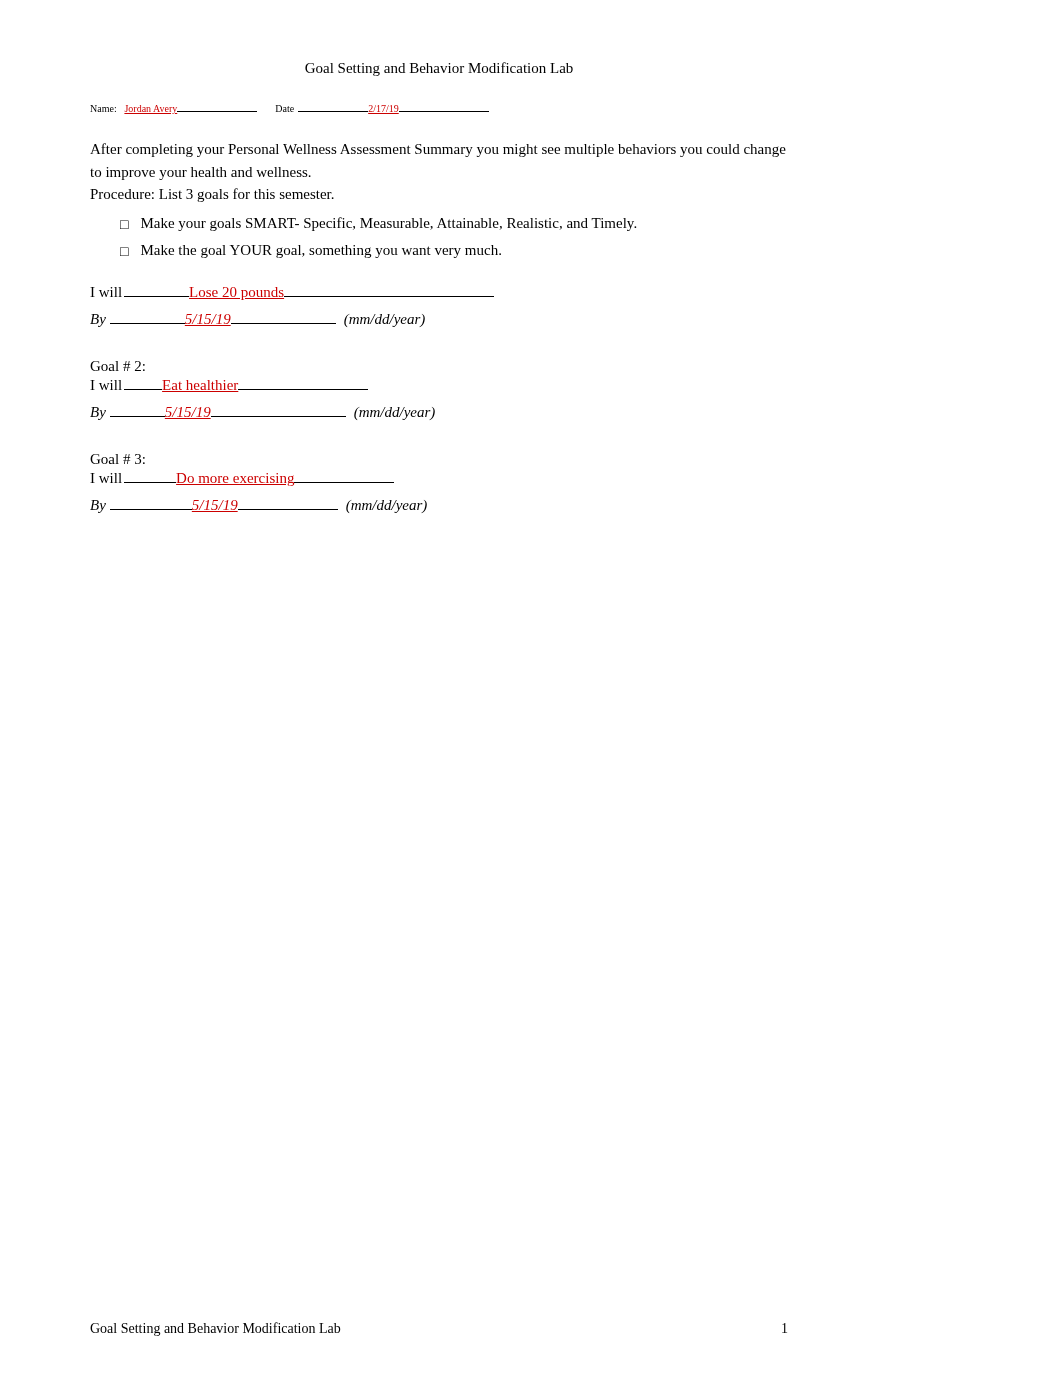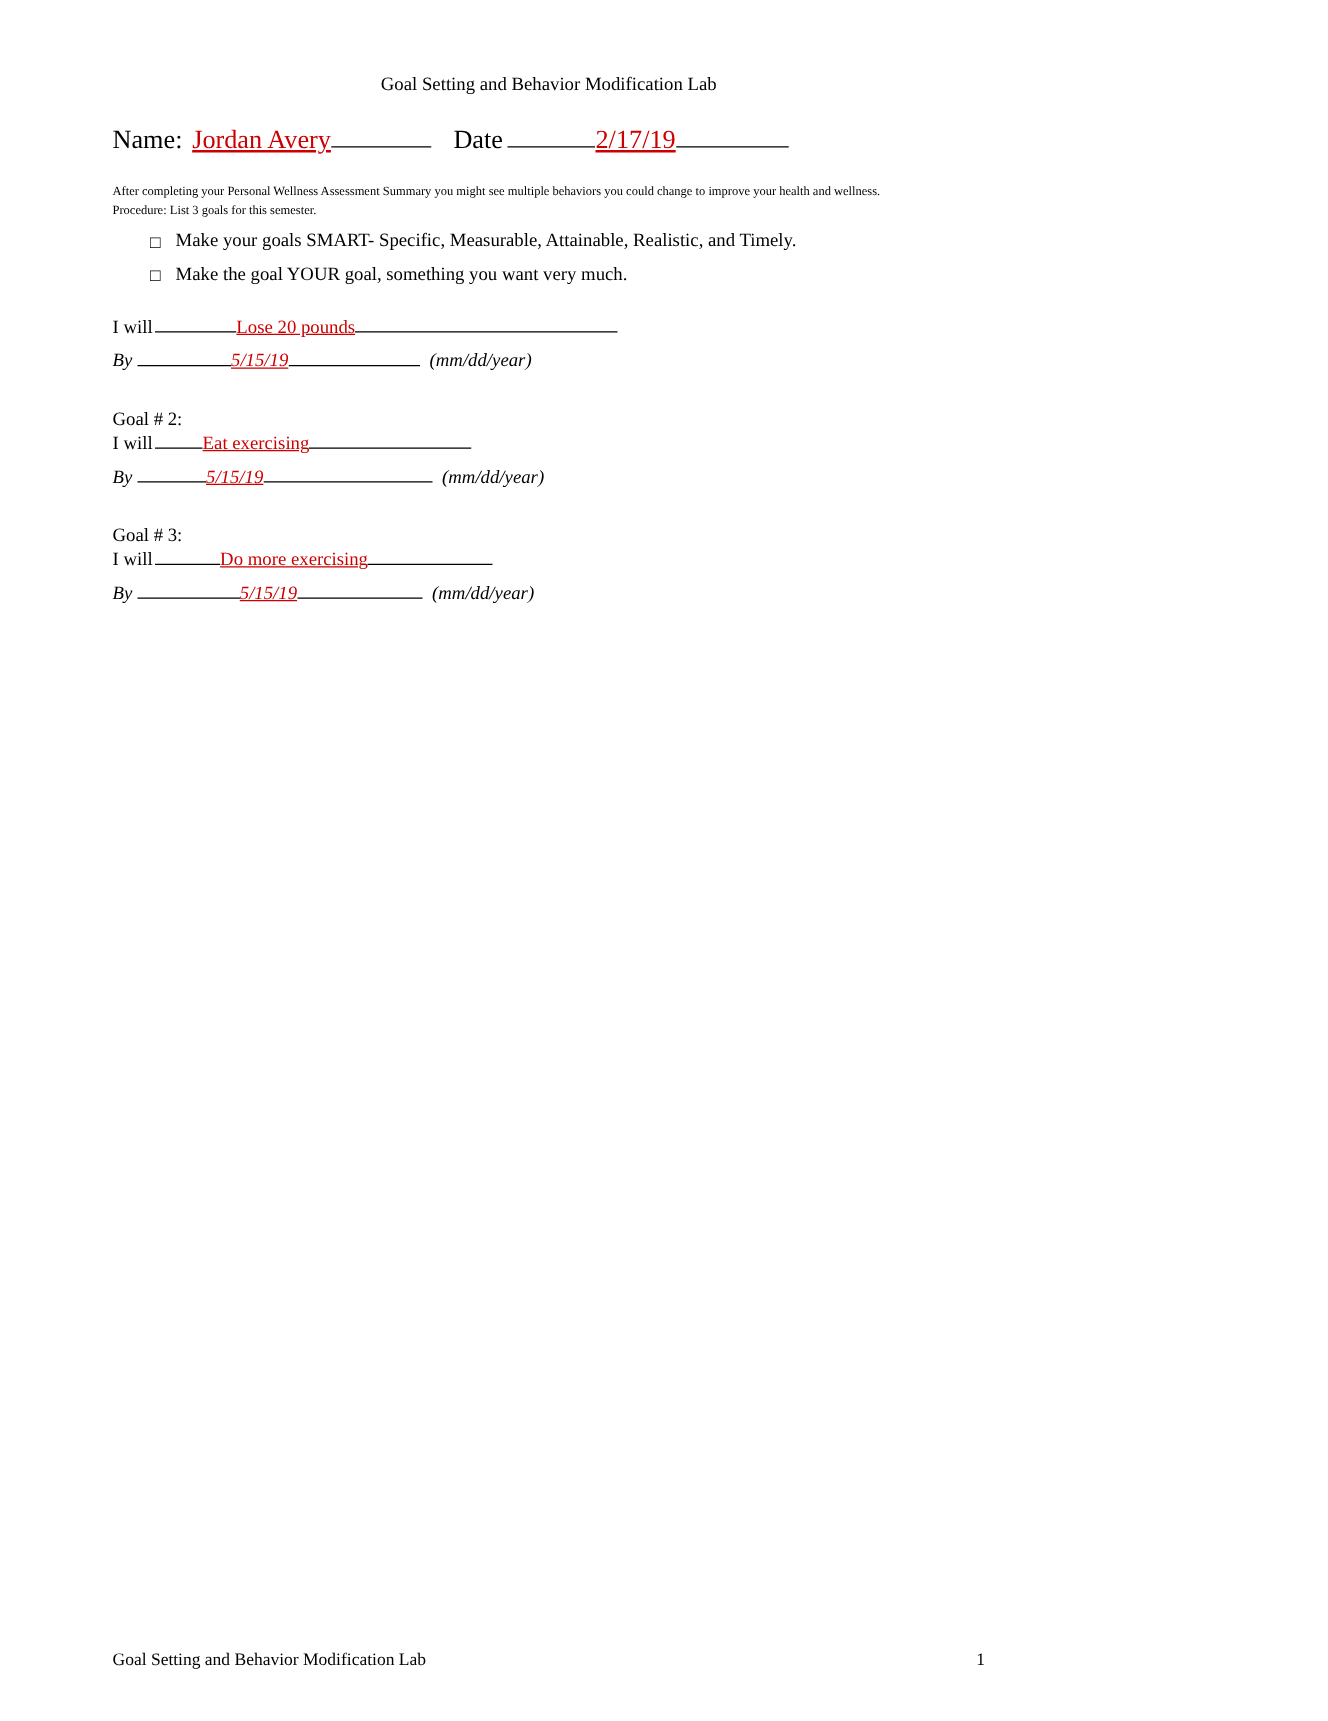--- a/index.html
+++ b/index.html
@@ -28,21 +28,21 @@
     .page-header {
       text-align: center;
       margin-bottom: 22px;
       font-size: 15px;
     }
 
     .name-date-row {
       display: flex;
       align-items: baseline;
       margin-bottom: 22px;
-      font-size: 21px;
+      font-size: 10px;
       gap: 0;
     }
 
     .name-label {
       margin-right: 4px;
     }
 
     .name-value {
       color: #cc0000;
       text-decoration: underline;
@@ -70,21 +70,21 @@
       border-bottom: 1px solid #000;
       width: 90px;
     }
 
     .intro-section {
       margin-bottom: 18px;
       line-height: 1.5;
     }
 
     .intro-text {
-      font-size: 10px;
+      font-size: 15px;
       line-height: 1.5;
     }
 
     .bullet-list {
       margin-left: 30px;
       margin-top: 6px;
       list-style: none;
     }
 
     .bullet-list li {
@@ -222,21 +222,21 @@
       <span style="display:inline-block;border-bottom:1px solid #000;width:105px;margin-right:8px;"></span>
       <span class="mm-dd-year">(mm/dd/year)</span>
     </div>
   </div>
 
   <div class="goal-section" style="margin-top:30px;">
     <div class="goal-label">Goal # 2:</div>
     <div class="i-will-row">
       <span class="i-will-text">I will</span>
       <span style="display:inline-block;border-bottom:1px solid #000;width:38px;"></span>
-      <span class="i-will-value">Eat exercising</span>
+      <span class="i-will-value">Eat healthier</span>
       <span style="display:inline-block;border-bottom:1px solid #000;width:130px;"></span>
     </div>
     <div class="by-row">
       <span class="by-text">By</span>
       <span style="display:inline-block;border-bottom:1px solid #000;width:55px;"></span>
       <span class="by-date-value">5/15/19</span>
       <span style="display:inline-block;border-bottom:1px solid #000;width:135px;margin-right:8px;"></span>
       <span class="mm-dd-year">(mm/dd/year)</span>
     </div>
   </div>

